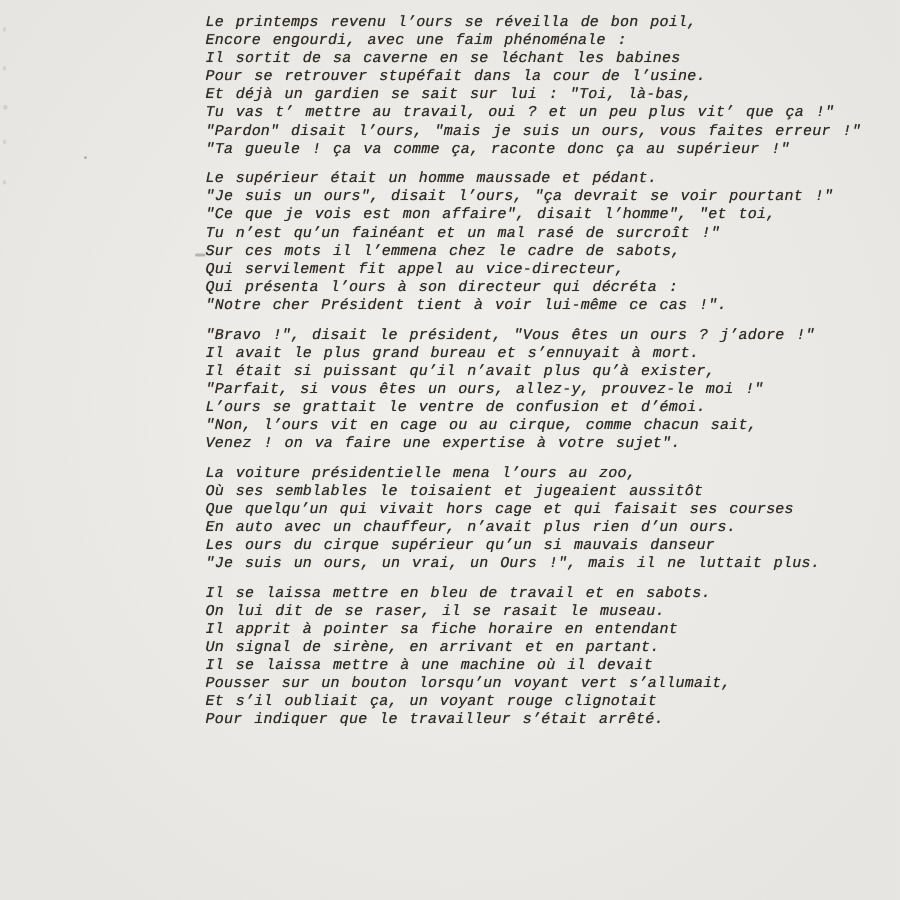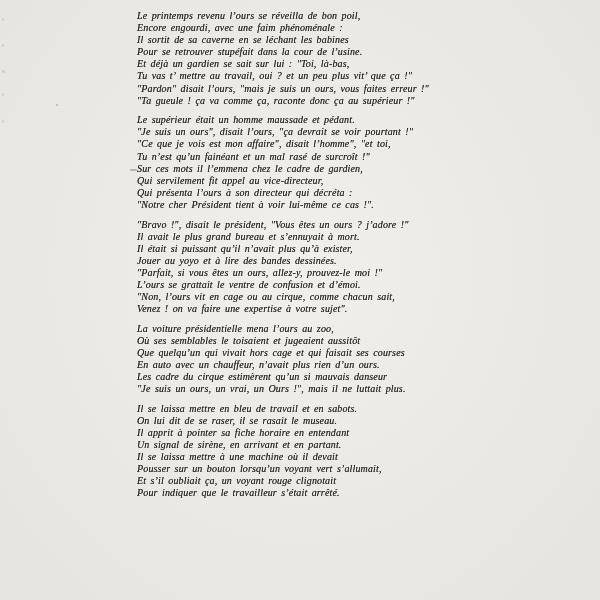--- a/index.html
+++ b/index.html
@@ -12,21 +12,21 @@
     overflow: hidden;
     background: var(--bg, #ebeae6);
   }
   .page {
     position: relative;
     width: 600px;
     height: 600px;
     background:
       radial-gradient(ellipse at 50% 45%, rgba(255,255,255,0.25), rgba(0,0,0,0.02) 85%),
       var(--bg, #ebeae6);
-    font-family: Liberation Serif, serif;
+    font-family: Liberation Mono, monospace;
     font-style: italic;
     color: var(--ink, #2e2a24);
   }
   .text-block {
     position: absolute;
     left: 137px;
     top: 10px;
   }
   .stanza {
     margin: 0 0 7.5px 0;
@@ -67,41 +67,40 @@
         <p class="line">Et déjà un gardien se sait sur lui : "Toi, là-bas,</p>
         <p class="line">Tu vas t’ mettre au travail, oui ? et un peu plus vit’ que ça !"</p>
         <p class="line">"Pardon" disait l’ours, "mais je suis un ours, vous faites erreur !"</p>
         <p class="line">"Ta gueule ! ça va comme ça, raconte donc ça au supérieur !"</p>
       </div>
       <div class="stanza">
         <p class="line">Le supérieur était un homme maussade et pédant.</p>
         <p class="line">"Je suis un ours", disait l’ours, "ça devrait se voir pourtant !"</p>
         <p class="line">"Ce que je vois est mon affaire", disait l’homme", "et toi,</p>
         <p class="line">Tu n’est qu’un fainéant et un mal rasé de surcroît !"</p>
-        <p class="line">Sur ces mots il l’emmena chez le cadre de gardien,</p>
+        <p class="line">Sur ces mots il l’emmena chez le cadre de sabots,</p>
         <p class="line">Qui servilement fit appel au vice-directeur,</p>
         <p class="line">Qui présenta l’ours à son directeur qui décréta :</p>
         <p class="line">"Notre cher Président tient à voir lui-même ce cas !".</p>
       </div>
       <div class="stanza">
         <p class="line">"Bravo !", disait le président, "Vous êtes un ours ? j’adore !"</p>
         <p class="line">Il avait le plus grand bureau et s’ennuyait à mort.</p>
         <p class="line">Il était si puissant qu’il n’avait plus qu’à exister,</p>
-        <p class="line">Jouer au yoyo et à lire des bandes dessinées.</p>
         <p class="line">"Parfait, si vous êtes un ours, allez-y, prouvez-le moi !"</p>
         <p class="line">L’ours se grattait le ventre de confusion et d’émoi.</p>
         <p class="line">"Non, l’ours vit en cage ou au cirque, comme chacun sait,</p>
         <p class="line">Venez ! on va faire une expertise à votre sujet".</p>
       </div>
       <div class="stanza">
         <p class="line">La voiture présidentielle mena l’ours au zoo,</p>
         <p class="line">Où ses semblables le toisaient et jugeaient aussitôt</p>
         <p class="line">Que quelqu’un qui vivait hors cage et qui faisait ses courses</p>
         <p class="line">En auto avec un chauffeur, n’avait plus rien d’un ours.</p>
-        <p class="line">Les cadre du cirque estimèrent qu’un si mauvais danseur</p>
+        <p class="line">Les ours du cirque supérieur qu’un si mauvais danseur</p>
         <p class="line">"Je suis un ours, un vrai, un Ours !", mais il ne luttait plus.</p>
       </div>
       <div class="stanza">
         <p class="line">Il se laissa mettre en bleu de travail et en sabots.</p>
         <p class="line">On lui dit de se raser, il se rasait le museau.</p>
         <p class="line">Il apprit à pointer sa fiche horaire en entendant</p>
         <p class="line">Un signal de sirène, en arrivant et en partant.</p>
         <p class="line">Il se laissa mettre à une machine où il devait</p>
         <p class="line">Pousser sur un bouton lorsqu’un voyant vert s’allumait,</p>
         <p class="line">Et s’il oubliait ça, un voyant rouge clignotait</p>

